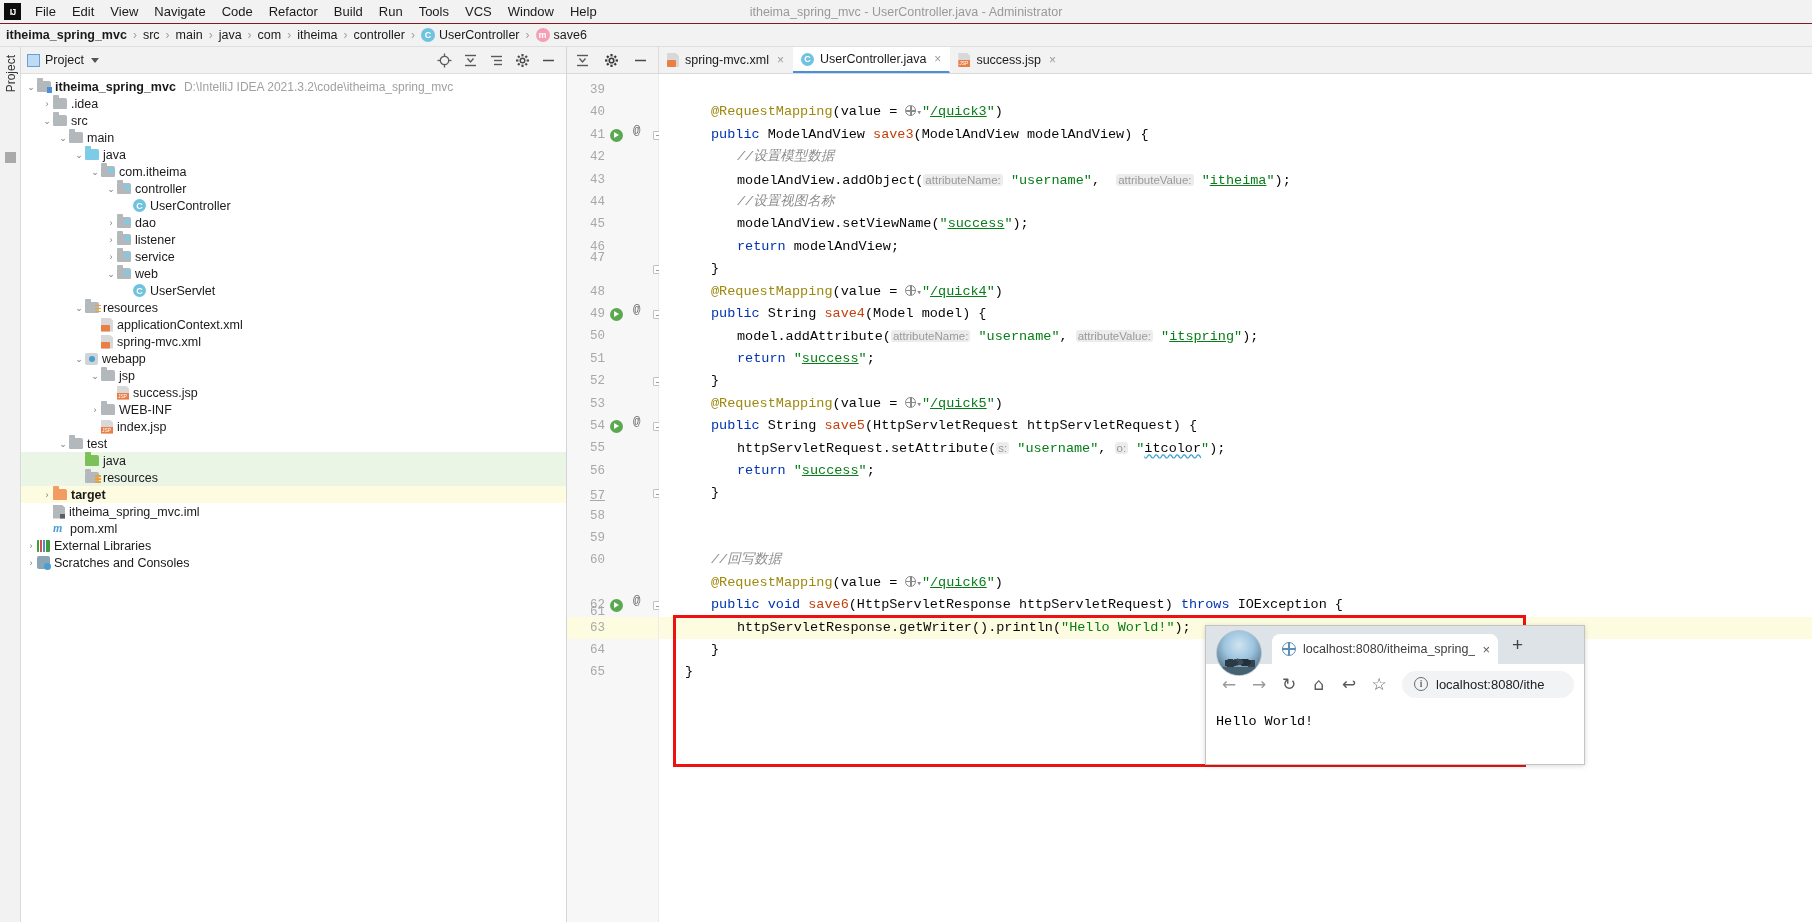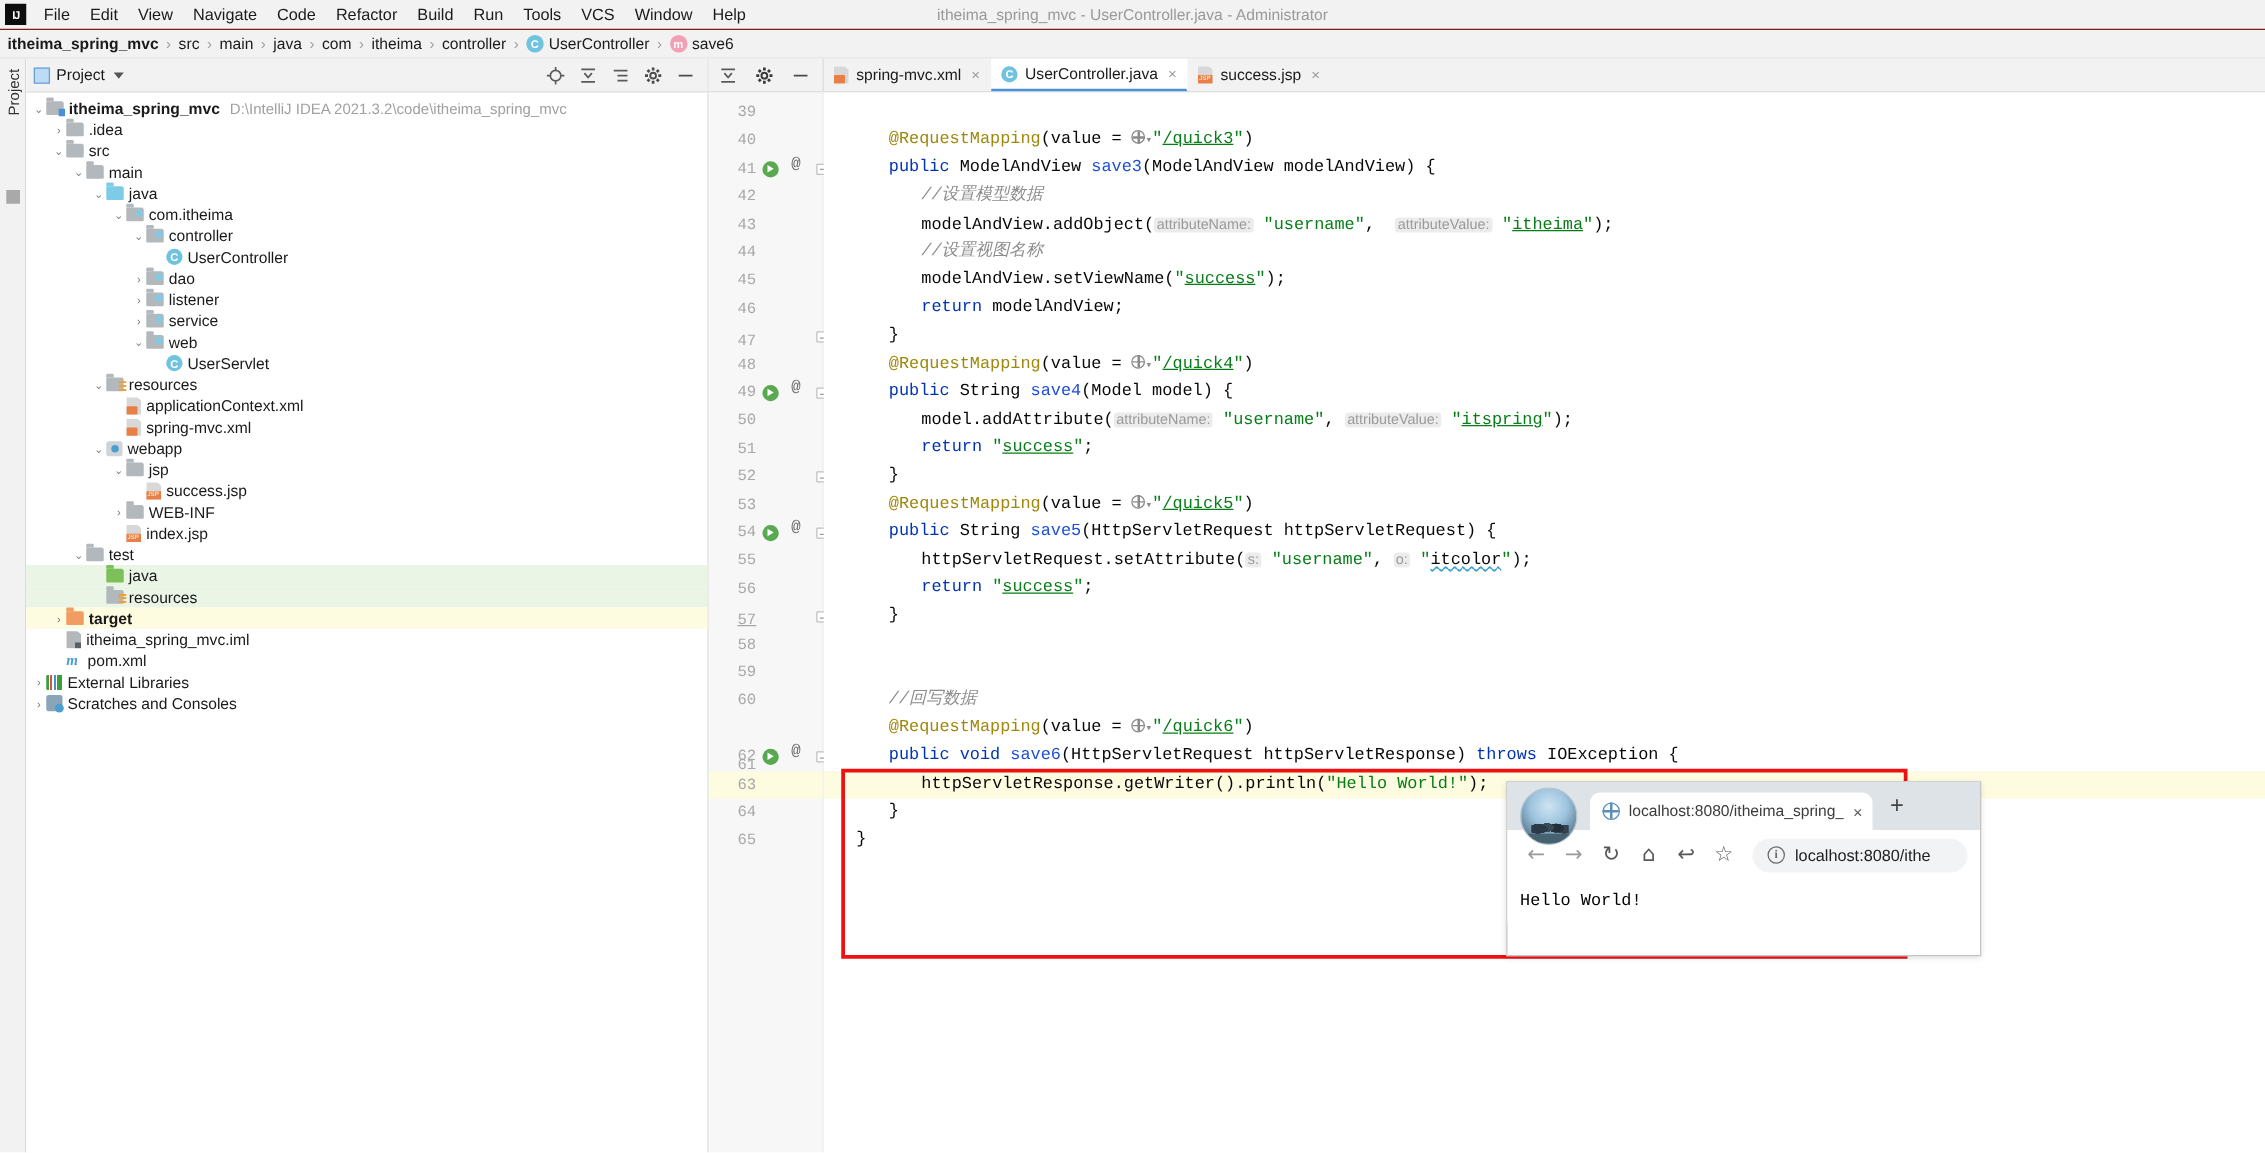--- a/index.html
+++ b/index.html
@@ -230,21 +230,21 @@
     position:absolute; left:0; height:22.4px; line-height:22.4px; white-space:pre;
     font-family:"Liberation Mono", monospace; font-size:13.5px; color:#080808;
   }
   .rowhl { position:absolute; left:0; right:0; height:22.4px; }
   .hl-yellow { background:#fdfce0; }
 
   .k { color:#0033b3; font-weight:500; }        
   .ann { color:#9e880d; }                        
   .str { color:#067d17; }                        
   .cmt { color:#8c8c8c; font-style:italic; }     
-  .mname { color:#1d4ed8; }                      
+  .mname { color:#c2410c; }                      
   .ustr { color:#067d17; text-decoration: underline; text-decoration-color:#067d17;}
   .hint {
     color:#9a9a9a; background:#ececec; border-radius:3px; padding:0 2px;
     font-size:11.5px; font-family:"Liberation Sans",sans-serif;
   }
   .globe {
     display:inline-block; width:11px;height:11px;border-radius:50%;
     border:1.2px solid #8a8a8a; position:relative; vertical-align:-1px;
   }
   .globe:before{content:'';position:absolute;left:4px;top:-0.5px;width:1.2px;height:10px;background:#8a8a8a;}
@@ -646,21 +646,21 @@
           <div class="ln" style="top: 27.4px;">40</div>
           <div class="ln" style="top: 49.8px;">41</div>
           <div class="run-ic" style="top: 54.8px;"></div>
           <div class="at-ic" style="top: 49.8px;">@</div>
           <div class="fold-ic" style="top: 56.8px;"></div>
           <div class="ln" style="top: 72.2px;">42</div>
           <div class="ln" style="top: 94.6px;">43</div>
           <div class="ln" style="top: 117px;">44</div>
           <div class="ln" style="top: 139.4px;">45</div>
           <div class="ln" style="top: 161.8px;">46</div>
-          <div class="ln" style="top: 188px;">47</div>
+          <div class="ln" style="top: 173px;">47</div>
           <div class="fold-ic" style="top: 191.2px;"></div>
           <div class="ln" style="top: 206.6px;">48</div>
           <div class="ln" style="top: 229px;">49</div>
           <div class="run-ic" style="top: 234px;"></div>
           <div class="at-ic" style="top: 229px;">@</div>
           <div class="fold-ic" style="top: 236px;"></div>
           <div class="ln" style="top: 251.4px;">50</div>
           <div class="ln" style="top: 273.8px;">51</div>
           <div class="ln" style="top: 296.2px;">52</div>
           <div class="fold-ic" style="top: 303.2px;"></div>
@@ -700,21 +700,21 @@
           <div class="cline" style="top: 251.4px; left: 78px;"><span class="">model.addAttribute(</span><span class="hint">attributeName:</span><span class="str"> "username"</span><span class="">, </span><span class="hint">attributeValue:</span><span class="str"> "</span><span class="ustr">itspring</span><span class="str">"</span><span class="">);</span></div>
           <div class="cline" style="top: 273.8px; left: 78px;"><span class="k">return </span><span class="str">"</span><span class="ustr">success</span><span class="str">"</span><span class="">;</span></div>
           <div class="cline" style="top: 296.2px; left: 52px;"><span class="">}</span></div>
           <div class="cline" style="top: 318.6px; left: 52px;"><span class="ann">@RequestMapping</span><span class="">(value = </span><span class="globe"></span><span class="chev">▾</span><span class="str">"</span><span class="ustr">/quick5</span><span class="str">"</span><span class="">)</span></div>
           <div class="cline" style="top: 341px; left: 52px;"><span class="k">public </span><span class="">String </span><span class="mname">save5</span><span class="">(HttpServletRequest httpServletRequest) {</span></div>
           <div class="cline" style="top: 363.4px; left: 78px;"><span class="">httpServletRequest.setAttribute(</span><span class="hint">s:</span><span class="str"> "username"</span><span class="">, </span><span class="hint">o:</span><span class="str"> "</span><span class="squig">itcolor</span><span class="str">"</span><span class="">);</span></div>
           <div class="cline" style="top: 385.8px; left: 78px;"><span class="k">return </span><span class="str">"</span><span class="ustr">success</span><span class="str">"</span><span class="">;</span></div>
           <div class="cline" style="top: 408.2px; left: 52px;"><span class="">}</span></div>
           <div class="cline" style="top: 475.4px; left: 52px;"><span class="cmt">//回写数据</span></div>
           <div class="cline" style="top: 497.8px; left: 52px;"><span class="ann">@RequestMapping</span><span class="">(value = </span><span class="globe"></span><span class="chev">▾</span><span class="str">"</span><span class="ustr">/quick6</span><span class="str">"</span><span class="">)</span></div>
-          <div class="cline" style="top: 520.2px; left: 52px;"><span class="k">public </span><span class="k">void </span><span class="mname">save6</span><span class="">(HttpServletRequest httpServletResponse) </span><span class="k">throws </span><span class="">IOException {</span></div>
+          <div class="cline" style="top: 520.2px; left: 52px;"><span class="k">public </span><span class="k">void </span><span class="mname">save6</span><span class="">(HttpServletResponse httpServletRequest) </span><span class="k">throws </span><span class="">IOException {</span></div>
           <div class="rowhl hl-yellow" style="top: 542.6px;"></div>
           <div class="cline" style="top: 542.6px; left: 78px;"><span class="">httpServletResponse.getWriter().println(</span><span class="str">"Hello World!"</span><span class="">);</span></div>
           <div class="cline" style="top: 565px; left: 52px;"><span class="">}</span></div>
           <div class="cline" style="top: 587.4px; left: 26px;"><span class="">}</span></div>
         </div>
     </div>
 
     <div class="redbox" style="left:106px; top:568px; width:853px; height:152px;"></div>
 
     <div class="browser" style="left:638px; top:578px; width:380px; height:140px;">

